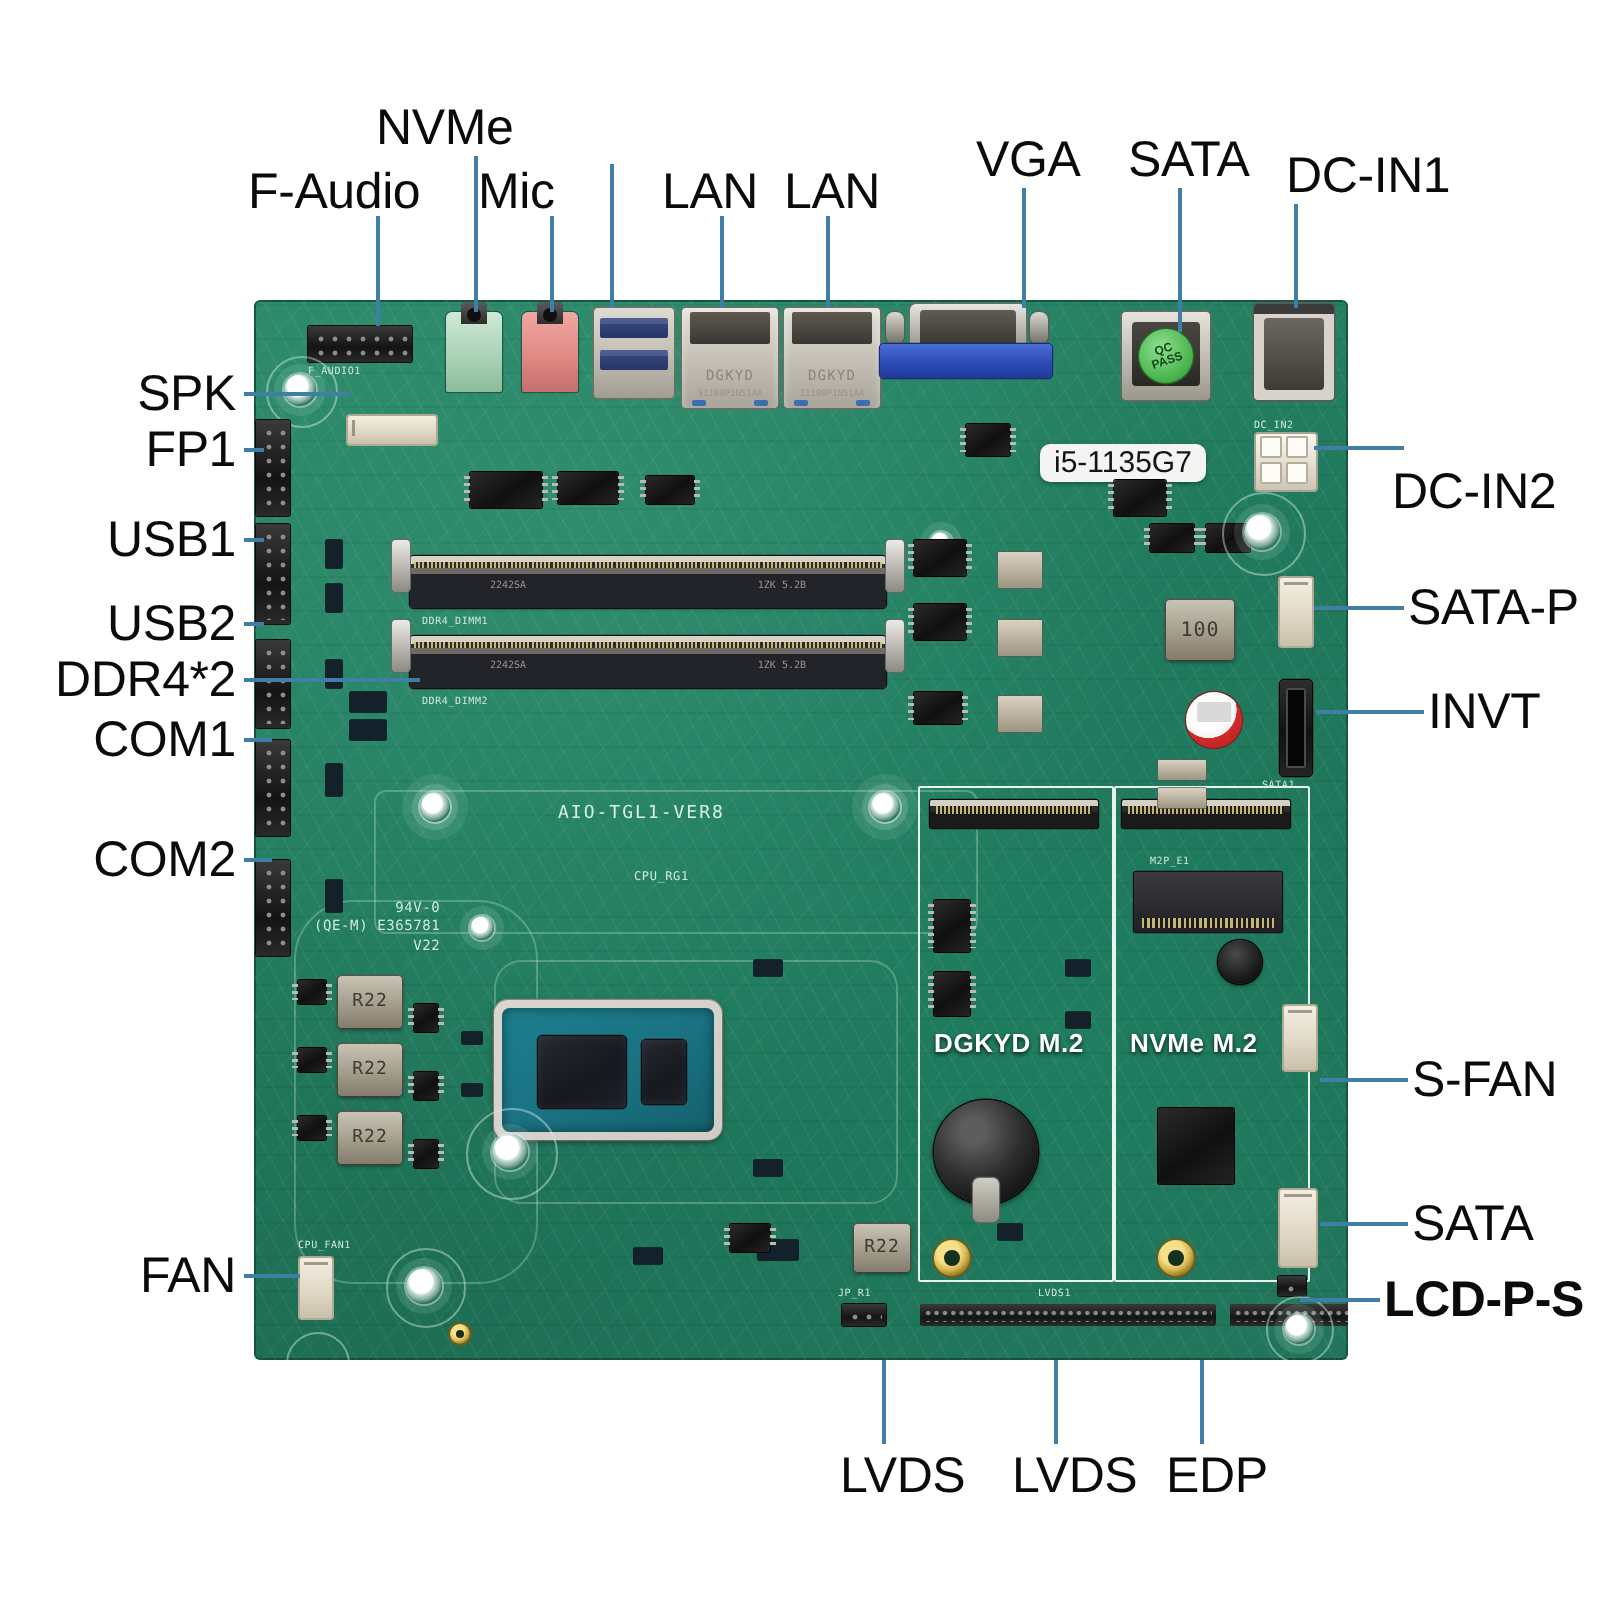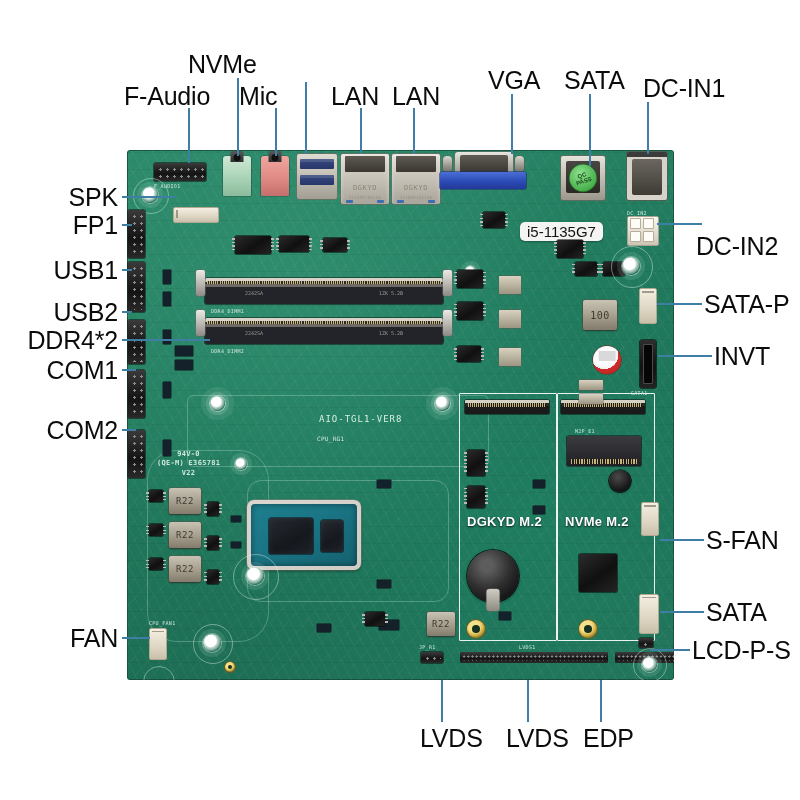--- a/index.html
+++ b/index.html
@@ -327,21 +327,21 @@
     <div class="p silk" style="left:84px;top:158px;">DDR4_DIMM1</div>
     <div class="p" id="dimm2" style="left:78px;top:168px;width:238px;height:26px;">
       <div class="dimm-gold"></div>
       <div class="dimm-txt" style="left:40px;top:12px;">2242SA</div>
       <div class="dimm-txt" style="right:40px;top:12px;">1ZK 5.2B</div>
       <div class="dimm-clip" style="left:-9px;"></div>
       <div class="dimm-clip" style="right:-9px;"></div>
     </div>
     <div class="p silk" style="left:84px;top:198px;">DDR4_DIMM2</div>
 
-    <div class="p silkbig" style="left:152px;top:264px;margin-left:40px;">AIO-TGL1-VER8</div>
+    <div class="p silkbig" style="left:152px;top:252px;">AIO-TGL1-VER8</div>
     <div class="p silk" style="left:190px;top:285px;font-size:6px;">CPU_RG1</div>
 
     <div class="p hole ring" style="left:83px;top:246px;width:15px;height:15px;"></div>
     <div class="p hole ring" style="left:308px;top:246px;width:15px;height:15px;"></div>
     <div class="p hole" style="left:108px;top:308px;width:12px;height:12px;"></div>
     <div class="p hole" style="left:338px;top:116px;width:11px;height:11px;"></div>
 
     <div class="p" id="cpu" style="left:120px;top:350px;width:114px;height:70px;">
       <div id="cpu-sub"></div>
       <div class="die" style="left:22px;top:18px;width:44px;height:36px;border-radius:2px;"></div>
@@ -362,21 +362,21 @@
         <span>R22</span>
       </div>
 
     <div class="p ic legs-lr" style="left:22px;top:340px;width:14px;height:12px;"></div>
     <div class="p ic legs-lr" style="left:22px;top:374px;width:14px;height:12px;"></div>
     <div class="p ic legs-lr" style="left:22px;top:408px;width:14px;height:12px;"></div>
     <div class="p ic legs-lr" style="left:80px;top:352px;width:12px;height:14px;"></div>
     <div class="p ic legs-lr" style="left:80px;top:386px;width:12px;height:14px;"></div>
     <div class="p ic legs-lr" style="left:80px;top:420px;width:12px;height:14px;"></div>
 
-    <div class="p silk" style="left:30px;top:300px;font-size:7px;line-height:1.35;text-align:center;font-weight:bold;">
+    <div class="p silk" style="left:30px;top:300px;font-size:7px;line-height:1.35;text-align:right;">
       <div>94V-0</div>
       <div>(QE-M) E365781</div>
       <div>V22</div>
     </div>
 
     <div class="p wht" id="fan" style="left:22px;top:478px;width:16px;height:30px;">
       <div class="sl" style="background-image:linear-gradient(180deg, rgba(120,112,95,.65) 0 1.5px, rgba(0,0,0,0) 1.5px 7px);"></div>
     </div>
     <div class="p silk" style="left:22px;top:470px;">CPU_FAN1</div>
 
@@ -544,21 +544,21 @@
 
   <div class="lbl" style="left:714px;top:344px;">INVT</div>
   <div class="lead h" style="left:658px;top:355px;width:54px;"></div>
 
   <div class="lbl" style="left:706px;top:528px;">S-FAN</div>
   <div class="lead h" style="left:660px;top:539px;width:44px;"></div>
 
   <div class="lbl" style="left:706px;top:600px;">SATA</div>
   <div class="lead h" style="left:660px;top:611px;width:44px;"></div>
 
-  <div class="lbl" style="left:692px;top:638px;">LCD-P-S</div>
+  <div class="lbl" style="left:692px;top:638px;font-weight:bold;">LCD-P-S</div>
   <div class="lead h" style="left:650px;top:649px;width:40px;"></div>
 
   <div class="lbl" style="left:420px;top:726px;">LVDS</div>
   <div class="lead v" style="left:441px;top:680px;height:42px;"></div>
 
   <div class="lbl" style="left:506px;top:726px;">LVDS</div>
   <div class="lead v" style="left:527px;top:680px;height:42px;"></div>
 
   <div class="lbl" style="left:583px;top:726px;">EDP</div>
   <div class="lead v" style="left:600px;top:680px;height:42px;"></div>

